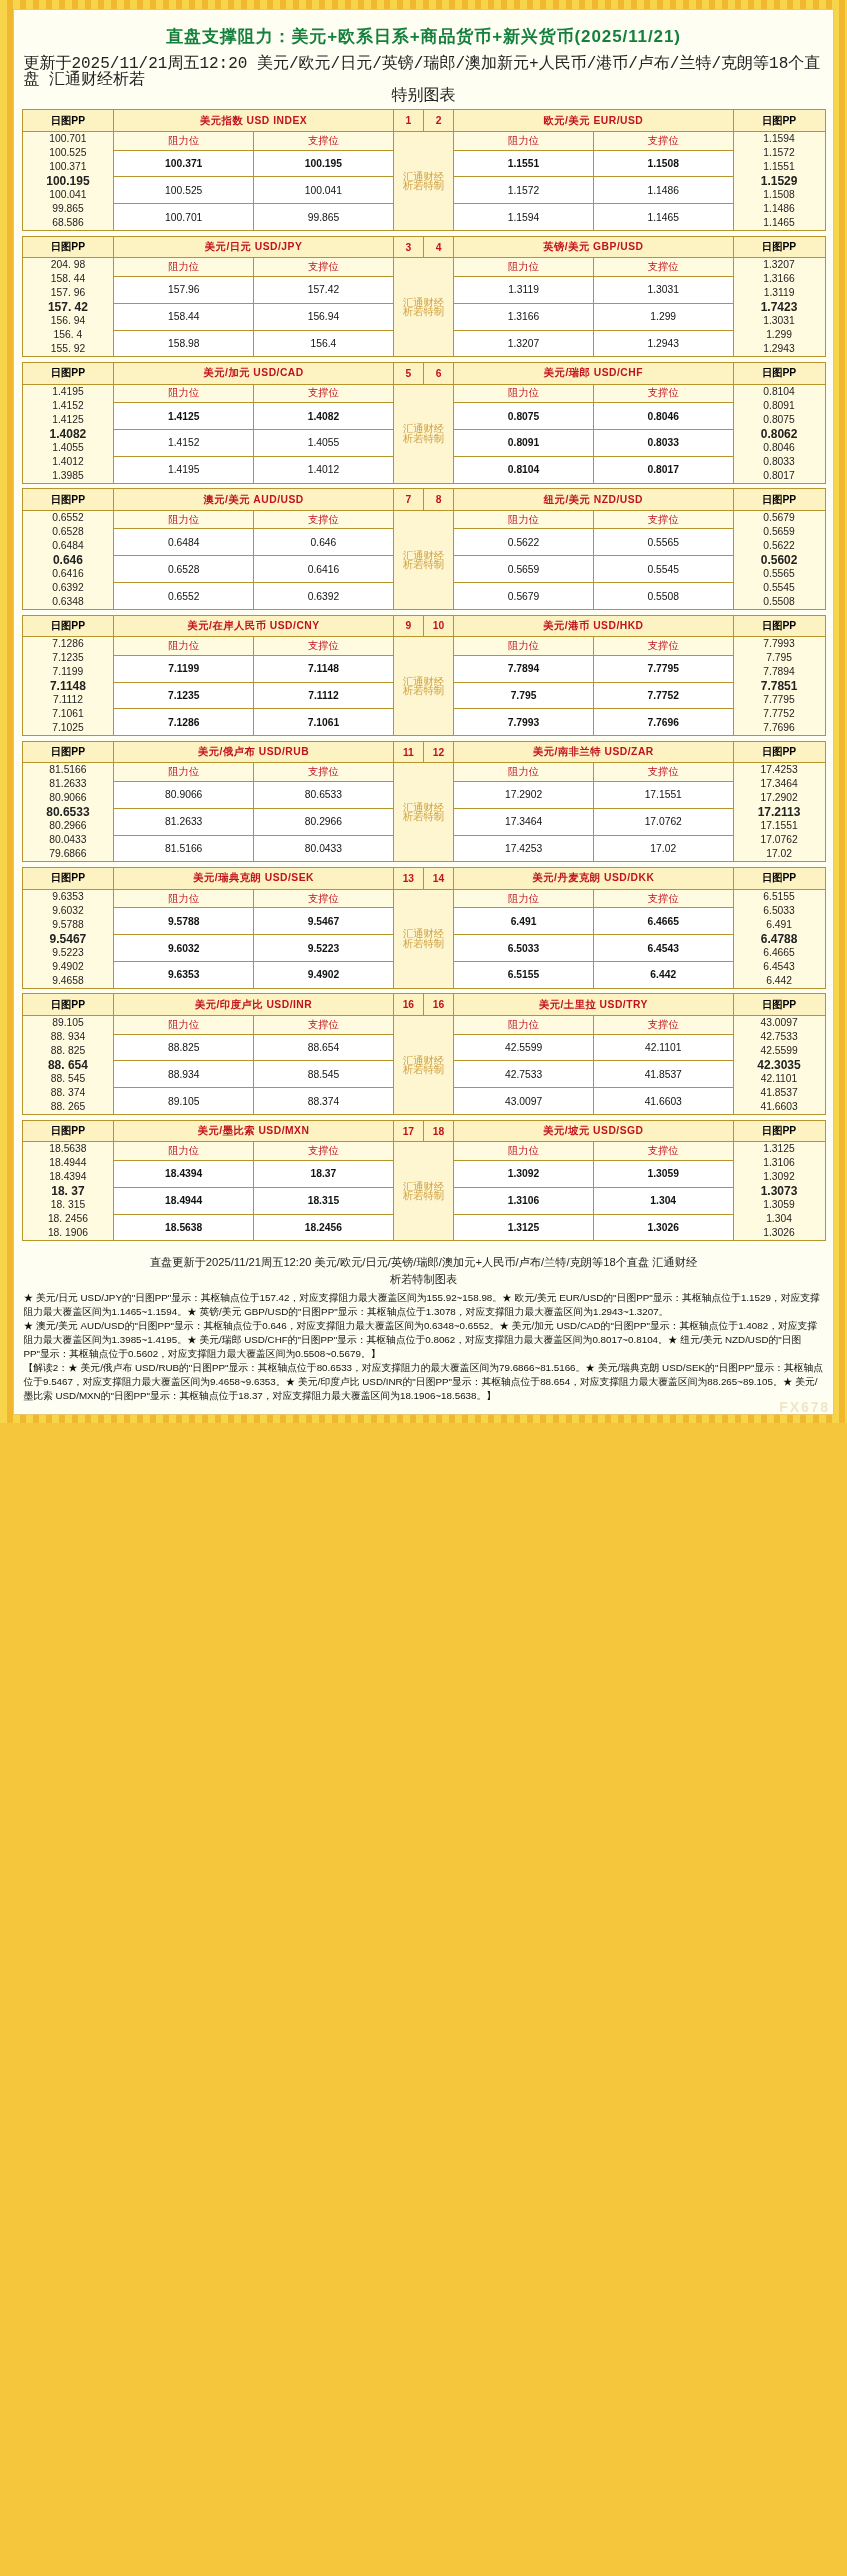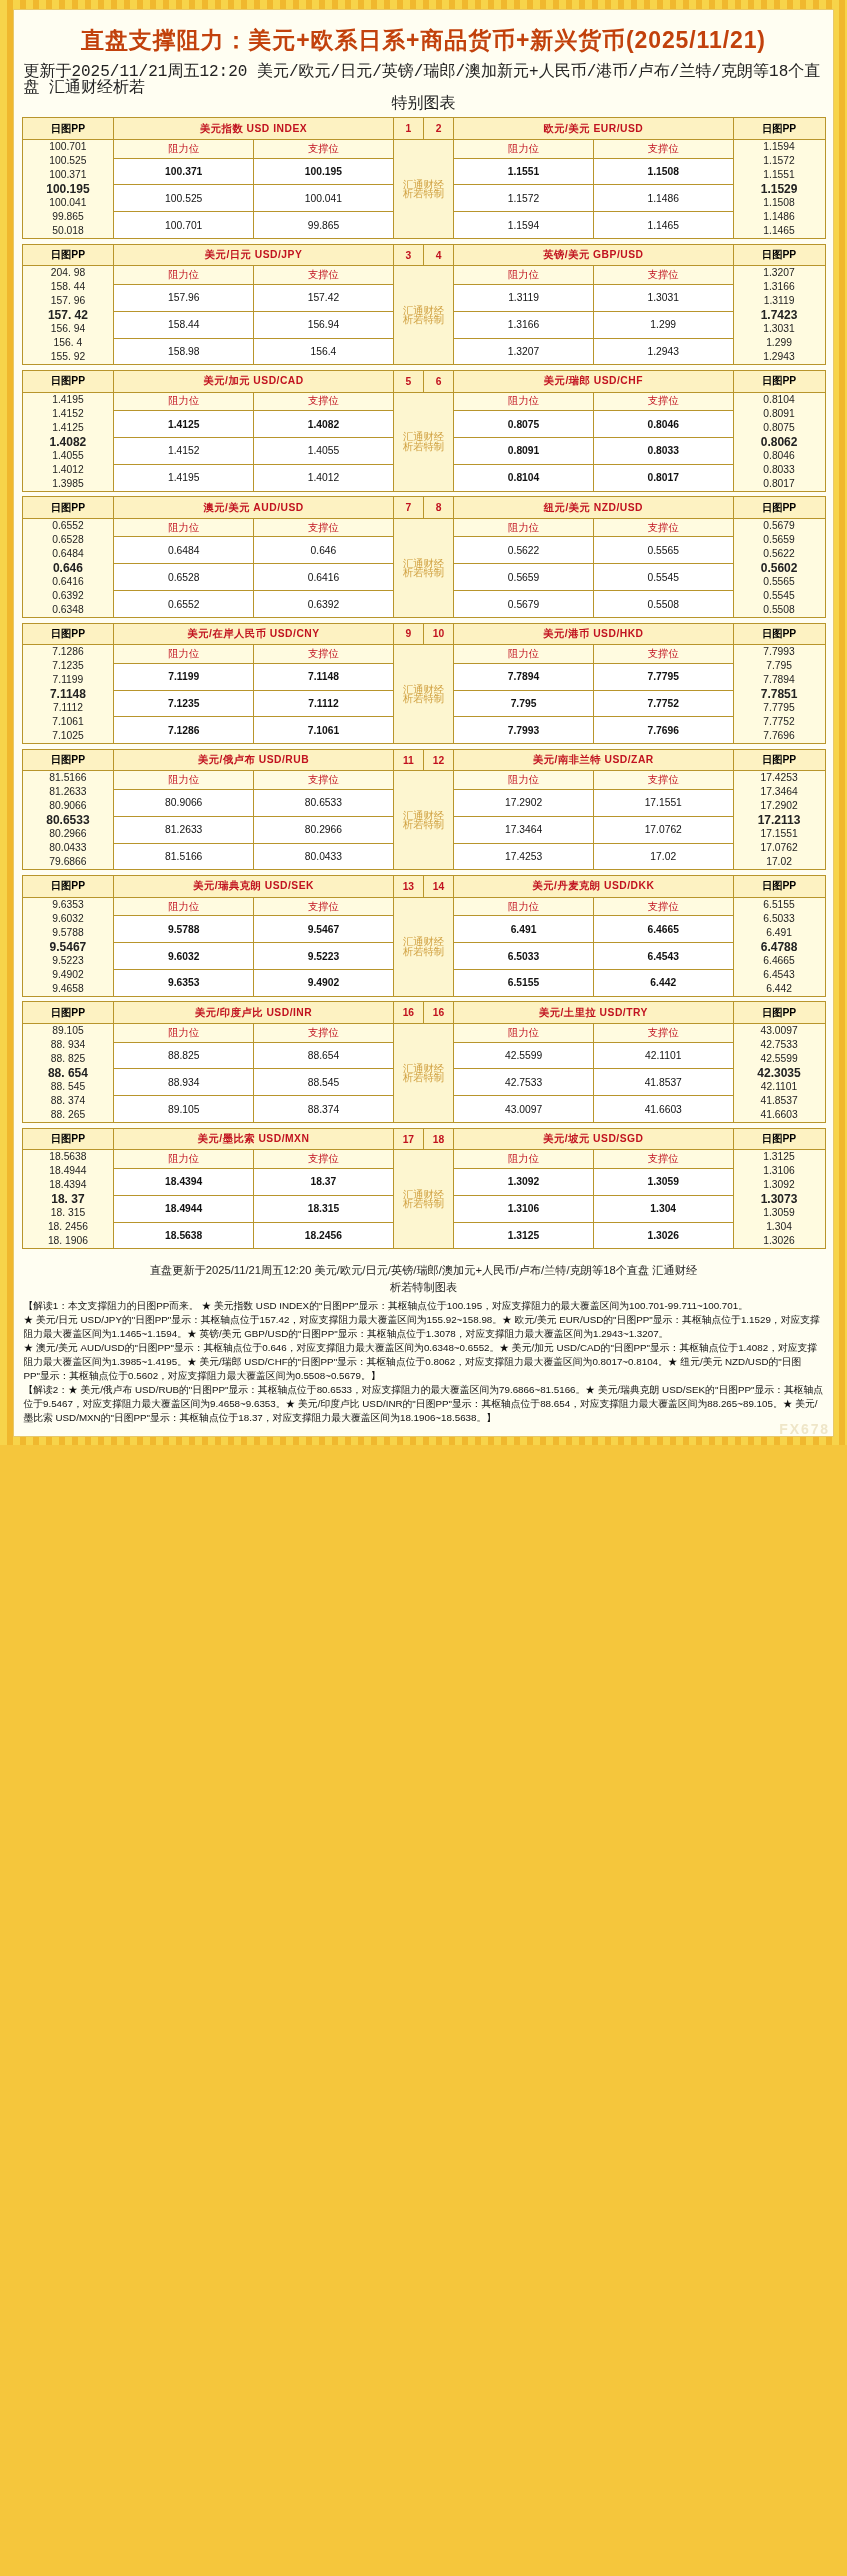--- a/index.html
+++ b/index.html
@@ -17,23 +17,23 @@
       repeating-linear-gradient(90deg,#f7d44a 0 6.6px,#f0b82e 6.6px 13px);
     position:relative;
   }
   .inner{
     background:#fffef2;
     border:0.9px solid #e8c96a;
     padding:5.6px 7.5px 7.5px 7.5px;
   }
   .title{
     text-align:center;
-    font-size:23px;
+    font-size:17px;
     font-weight:bold;
-    color:#c2410c;
+    color:#15803d;
     letter-spacing:0.9px;
     padding:9.4px 0 7.5px 0;
   }
   .subtitle{
     font-size:16px;
     color:#222;
     line-height:16px;
     padding:0 1.9px 5.6px 1.9px;
     font-family:Liberation Mono, monospace;
   }
@@ -173,21 +173,21 @@
                 <td class="hdr-pp">日图PP</td>
               </tr>
               <tr>
                 <td class="ppcell" rowspan="4">
                   <span class="p">100.701</span>
                   <span class="p">100.525</span>
                   <span class="p">100.371</span>
                   <span class="p bold">100.195</span>
                   <span class="p">100.041</span>
                   <span class="p">99.865</span>
-                  <span class="p">50.018</span>
+                  <span class="p">68.586</span>
                 </td>
                 <td class="sub-lbl">阻力位</td>
                 <td class="sub-lbl">支撑位</td>
                 <td class="midcell" colspan="2" rowspan="4">汇通财经<br>析若特制</td>
                 <td class="sub-lbl">阻力位</td>
                 <td class="sub-lbl">支撑位</td>
                 <td class="ppcell" rowspan="4">
                   <span class="p">1.1594</span>
                   <span class="p">1.1572</span>
                   <span class="p">1.1551</span>
@@ -755,21 +755,20 @@
           </table>
         </div>
       </div>
 
     <div class="footer-title">
       <span>直盘更新于2025/11/21周五12:20  美元/欧元/日元/英镑/瑞郎/澳加元+人民币/卢布/兰特/克朗等18个直盘  汇通财经</span><br>
       <span>析若特制图表</span>
     </div>
 
     <div class="notes">
-      <span class="nt">【解读1：本文支撑阻力的日图PP而来。 ★  美元指数 USD INDEX的"日图PP"显示：其枢轴点位于100.195，对应支撑阻力的最大覆盖区间为100.701-99.711~100.701。</span>
       <span class="nt">★  美元/日元 USD/JPY的"日图PP"显示：其枢轴点位于157.42，对应支撑阻力最大覆盖区间为155.92~158.98。★  欧元/美元 EUR/USD的"日图PP"显示：其枢轴点位于1.1529，对应支撑阻力最大覆盖区间为1.1465~1.1594。★  英镑/美元 GBP/USD的"日图PP"显示：其枢轴点位于1.3078，对应支撑阻力最大覆盖区间为1.2943~1.3207。</span>
       <span class="nt">★  澳元/美元 AUD/USD的"日图PP"显示：其枢轴点位于0.646，对应支撑阻力最大覆盖区间为0.6348~0.6552。★  美元/加元 USD/CAD的"日图PP"显示：其枢轴点位于1.4082，对应支撑阻力最大覆盖区间为1.3985~1.4195。★  美元/瑞郎 USD/CHF的"日图PP"显示：其枢轴点位于0.8062，对应支撑阻力最大覆盖区间为0.8017~0.8104。★  纽元/美元 NZD/USD的"日图PP"显示：其枢轴点位于0.5602，对应支撑阻力最大覆盖区间为0.5508~0.5679。】</span>
       <span class="nt">【解读2：★  美元/俄卢布 USD/RUB的"日图PP"显示：其枢轴点位于80.6533，对应支撑阻力的最大覆盖区间为79.6866~81.5166。★  美元/瑞典克朗 USD/SEK的"日图PP"显示：其枢轴点位于9.5467，对应支撑阻力最大覆盖区间为9.4658~9.6353。★  美元/印度卢比 USD/INR的"日图PP"显示：其枢轴点位于88.654，对应支撑阻力最大覆盖区间为88.265~89.105。★  美元/墨比索 USD/MXN的"日图PP"显示：其枢轴点位于18.37，对应支撑阻力最大覆盖区间为18.1906~18.5638。】</span>
     </div>
 
   </div>
   <div class="watermark">FX678</div>
 </div>
 
 

